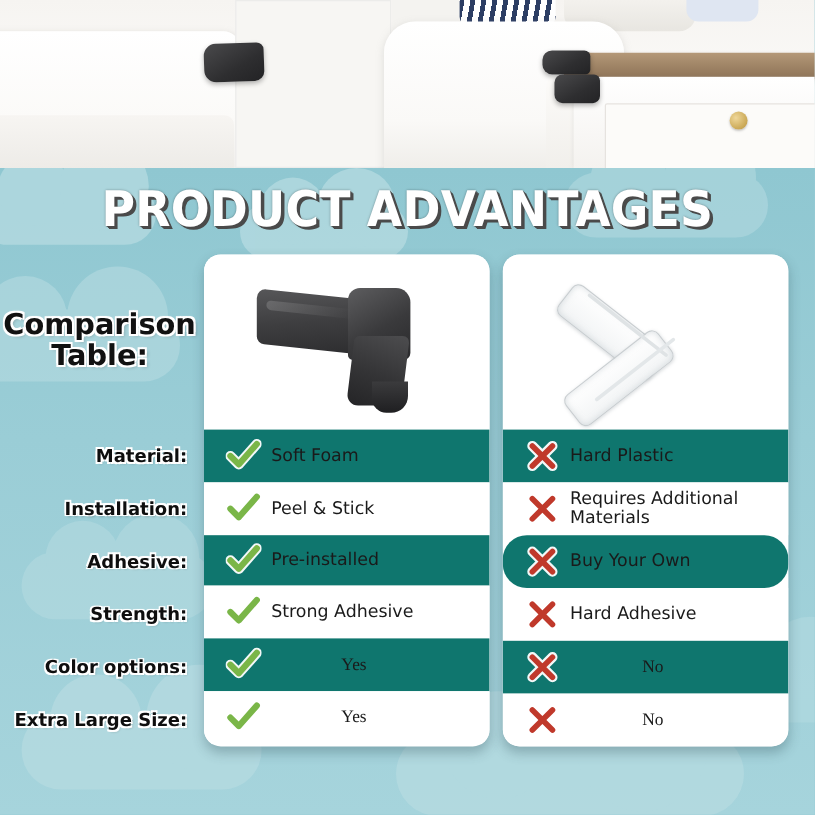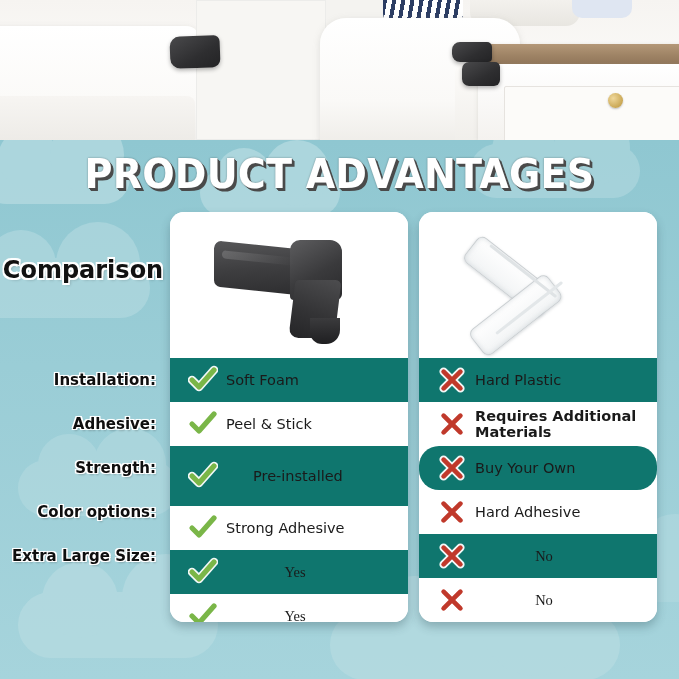--- a/index.html
+++ b/index.html
@@ -287,23 +287,27 @@
     <div class="cloud c5"></div>
     <div class="cloud c6"></div>
     <div class="cloud c7"></div>
     <div class="cloud c8"></div>
   </div>
 
   <div class="title">PRODUCT ADVANTAGES</div>
 
   <div class="comparison-title">
     <div>Comparison</div>
+    <div>Table:</div>
   </div>
 
   <div class="labels" id="labels">
+      <div class="label-row" style="height: 44px;">
+        <span>Material:</span>
+      </div>
       <div class="label-row" style="height: 44px; padding-left: 31px;">
         <span>Installation:</span>
       </div>
       <div class="label-row" style="height: 44px;">
         <span>Adhesive:</span>
       </div>
       <div class="label-row" style="height: 44px;">
         <span>Strength:</span>
       </div>
       <div class="label-row" style="height: 44px;">
@@ -336,21 +340,21 @@
         </div>
         <div class="row plain" style="height: 44px;">
           <div class="mark">
             <svg width="30" height="30" viewBox="0 0 30 30">
               <path d="M4 15 L11 22 L26 5" fill="none" stroke="#ffffff" stroke-width="8.5" stroke-linecap="round" stroke-linejoin="round" opacity="0.95"></path>
               <path d="M4 15 L11 22 L26 5" fill="none" stroke="#7ab648" stroke-width="5.2" stroke-linecap="round" stroke-linejoin="round"></path>
             </svg>
           </div>
           <div class="rtext left">Peel &amp; Stick</div>
         </div>
-        <div class="row alt" style="height: 60px; gap: 27px;">
+        <div class="row alt" style="height: 42px;">
           <div class="mark">
             <svg width="30" height="30" viewBox="0 0 30 30">
               <path d="M4 15 L11 22 L26 5" fill="none" stroke="#ffffff" stroke-width="8.5" stroke-linecap="round" stroke-linejoin="round" opacity="0.95"></path>
               <path d="M4 15 L11 22 L26 5" fill="none" stroke="#7ab648" stroke-width="5.2" stroke-linecap="round" stroke-linejoin="round"></path>
             </svg>
           </div>
           <div class="rtext left">Pre-installed</div>
         </div>
         <div class="row plain" style="height: 44px;">
           <div class="mark">
@@ -394,21 +398,21 @@
     <div class="rows" id="rows-1">
         <div class="row alt" style="height: 44px;">
           <div class="mark">
             <svg width="28" height="28" viewBox="0 0 30 30">
               <path d="M6 6 L24 24 M24 6 L6 24" fill="none" stroke="#ffffff" stroke-width="9" stroke-linecap="round" opacity="0.95"></path>
               <path d="M6 6 L24 24 M24 6 L6 24" fill="none" stroke="#c0392b" stroke-width="5" stroke-linecap="round"></path>
             </svg>
           </div>
           <div class="rtext left">Hard Plastic</div>
         </div>
-        <div class="row plain" style="height: 44px; font-weight: bold;">
+        <div class="row plain" style="height: 44px;">
           <div class="mark">
             <svg width="28" height="28" viewBox="0 0 30 30">
               <path d="M6 6 L24 24 M24 6 L6 24" fill="none" stroke="#ffffff" stroke-width="9" stroke-linecap="round" opacity="0.95"></path>
               <path d="M6 6 L24 24 M24 6 L6 24" fill="none" stroke="#c0392b" stroke-width="5" stroke-linecap="round"></path>
             </svg>
           </div>
           <div class="rtext left">Requires Additional Materials</div>
         </div>
         <div class="row alt" style="height: 44px; border-radius: 20px;">
           <div class="mark">

